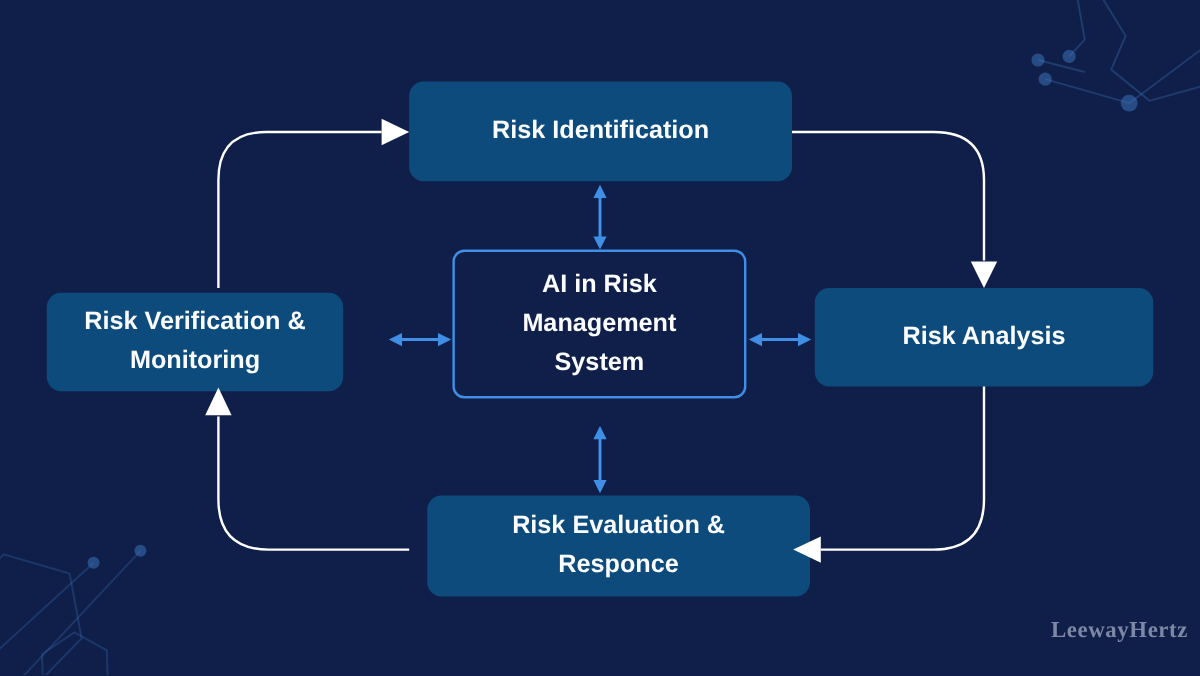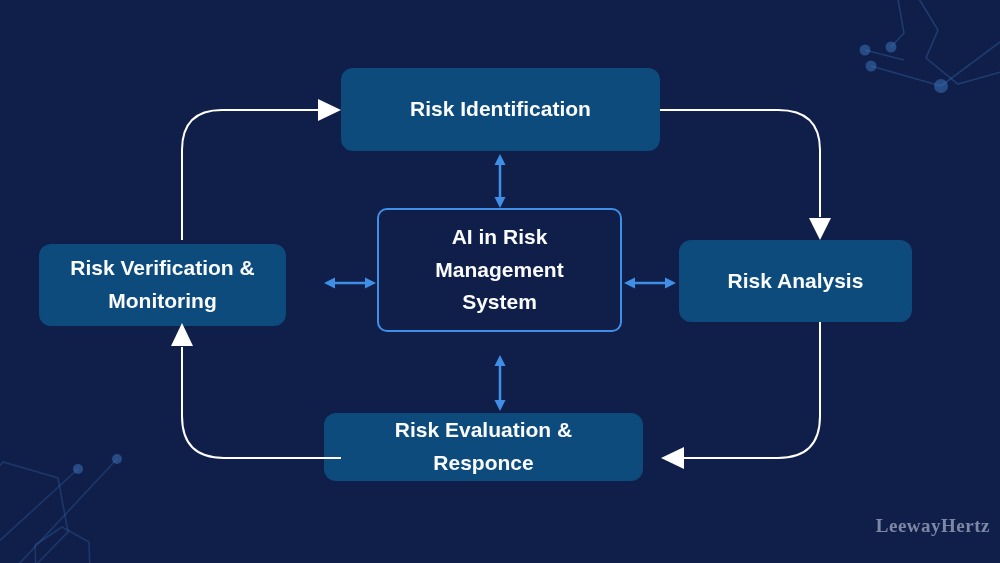--- a/index.html
+++ b/index.html
@@ -9,22 +9,22 @@
     font-family:"Liberation Sans","DejaVu Sans",sans-serif;
   }
   .layer{position:absolute;left:0;top:0;width:1000px;height:563px;}
   .node{
     position:absolute;display:flex;align-items:center;justify-content:center;
     background:#0d4b7c;border-radius:12px;color:#fafcff;
     font-size:21px;font-weight:600;text-align:center;line-height:1.55;
     white-space:pre-line;
   }
   .node-top{left:341px;top:68px;width:319px;height:83px;}
-  .node-right{left:679px;top:240px;width:233px;height:82px;}
-  .node-bottom{left:324px;top:413px;width:319px;height:68px;justify-content:center;}
+  .node-right{left:679px;top:240px;width:282px;height:82px;}
+  .node-bottom{left:356px;top:413px;width:319px;height:84px;justify-content:center;}
   .node-left{left:39px;top:244px;width:247px;height:82px;}
   .node-center{
     position:absolute;left:377px;top:208px;width:245px;height:124px;
     display:flex;align-items:center;justify-content:center;
     background:#101f4a;border:2px solid #3f8fe6;border-radius:10px;
     color:#fafcff;font-size:21px;font-weight:600;text-align:center;
     line-height:1.57;white-space:pre-line;box-sizing:border-box;
   }
   .watermark{
     position:absolute;right:10px;bottom:26px;

